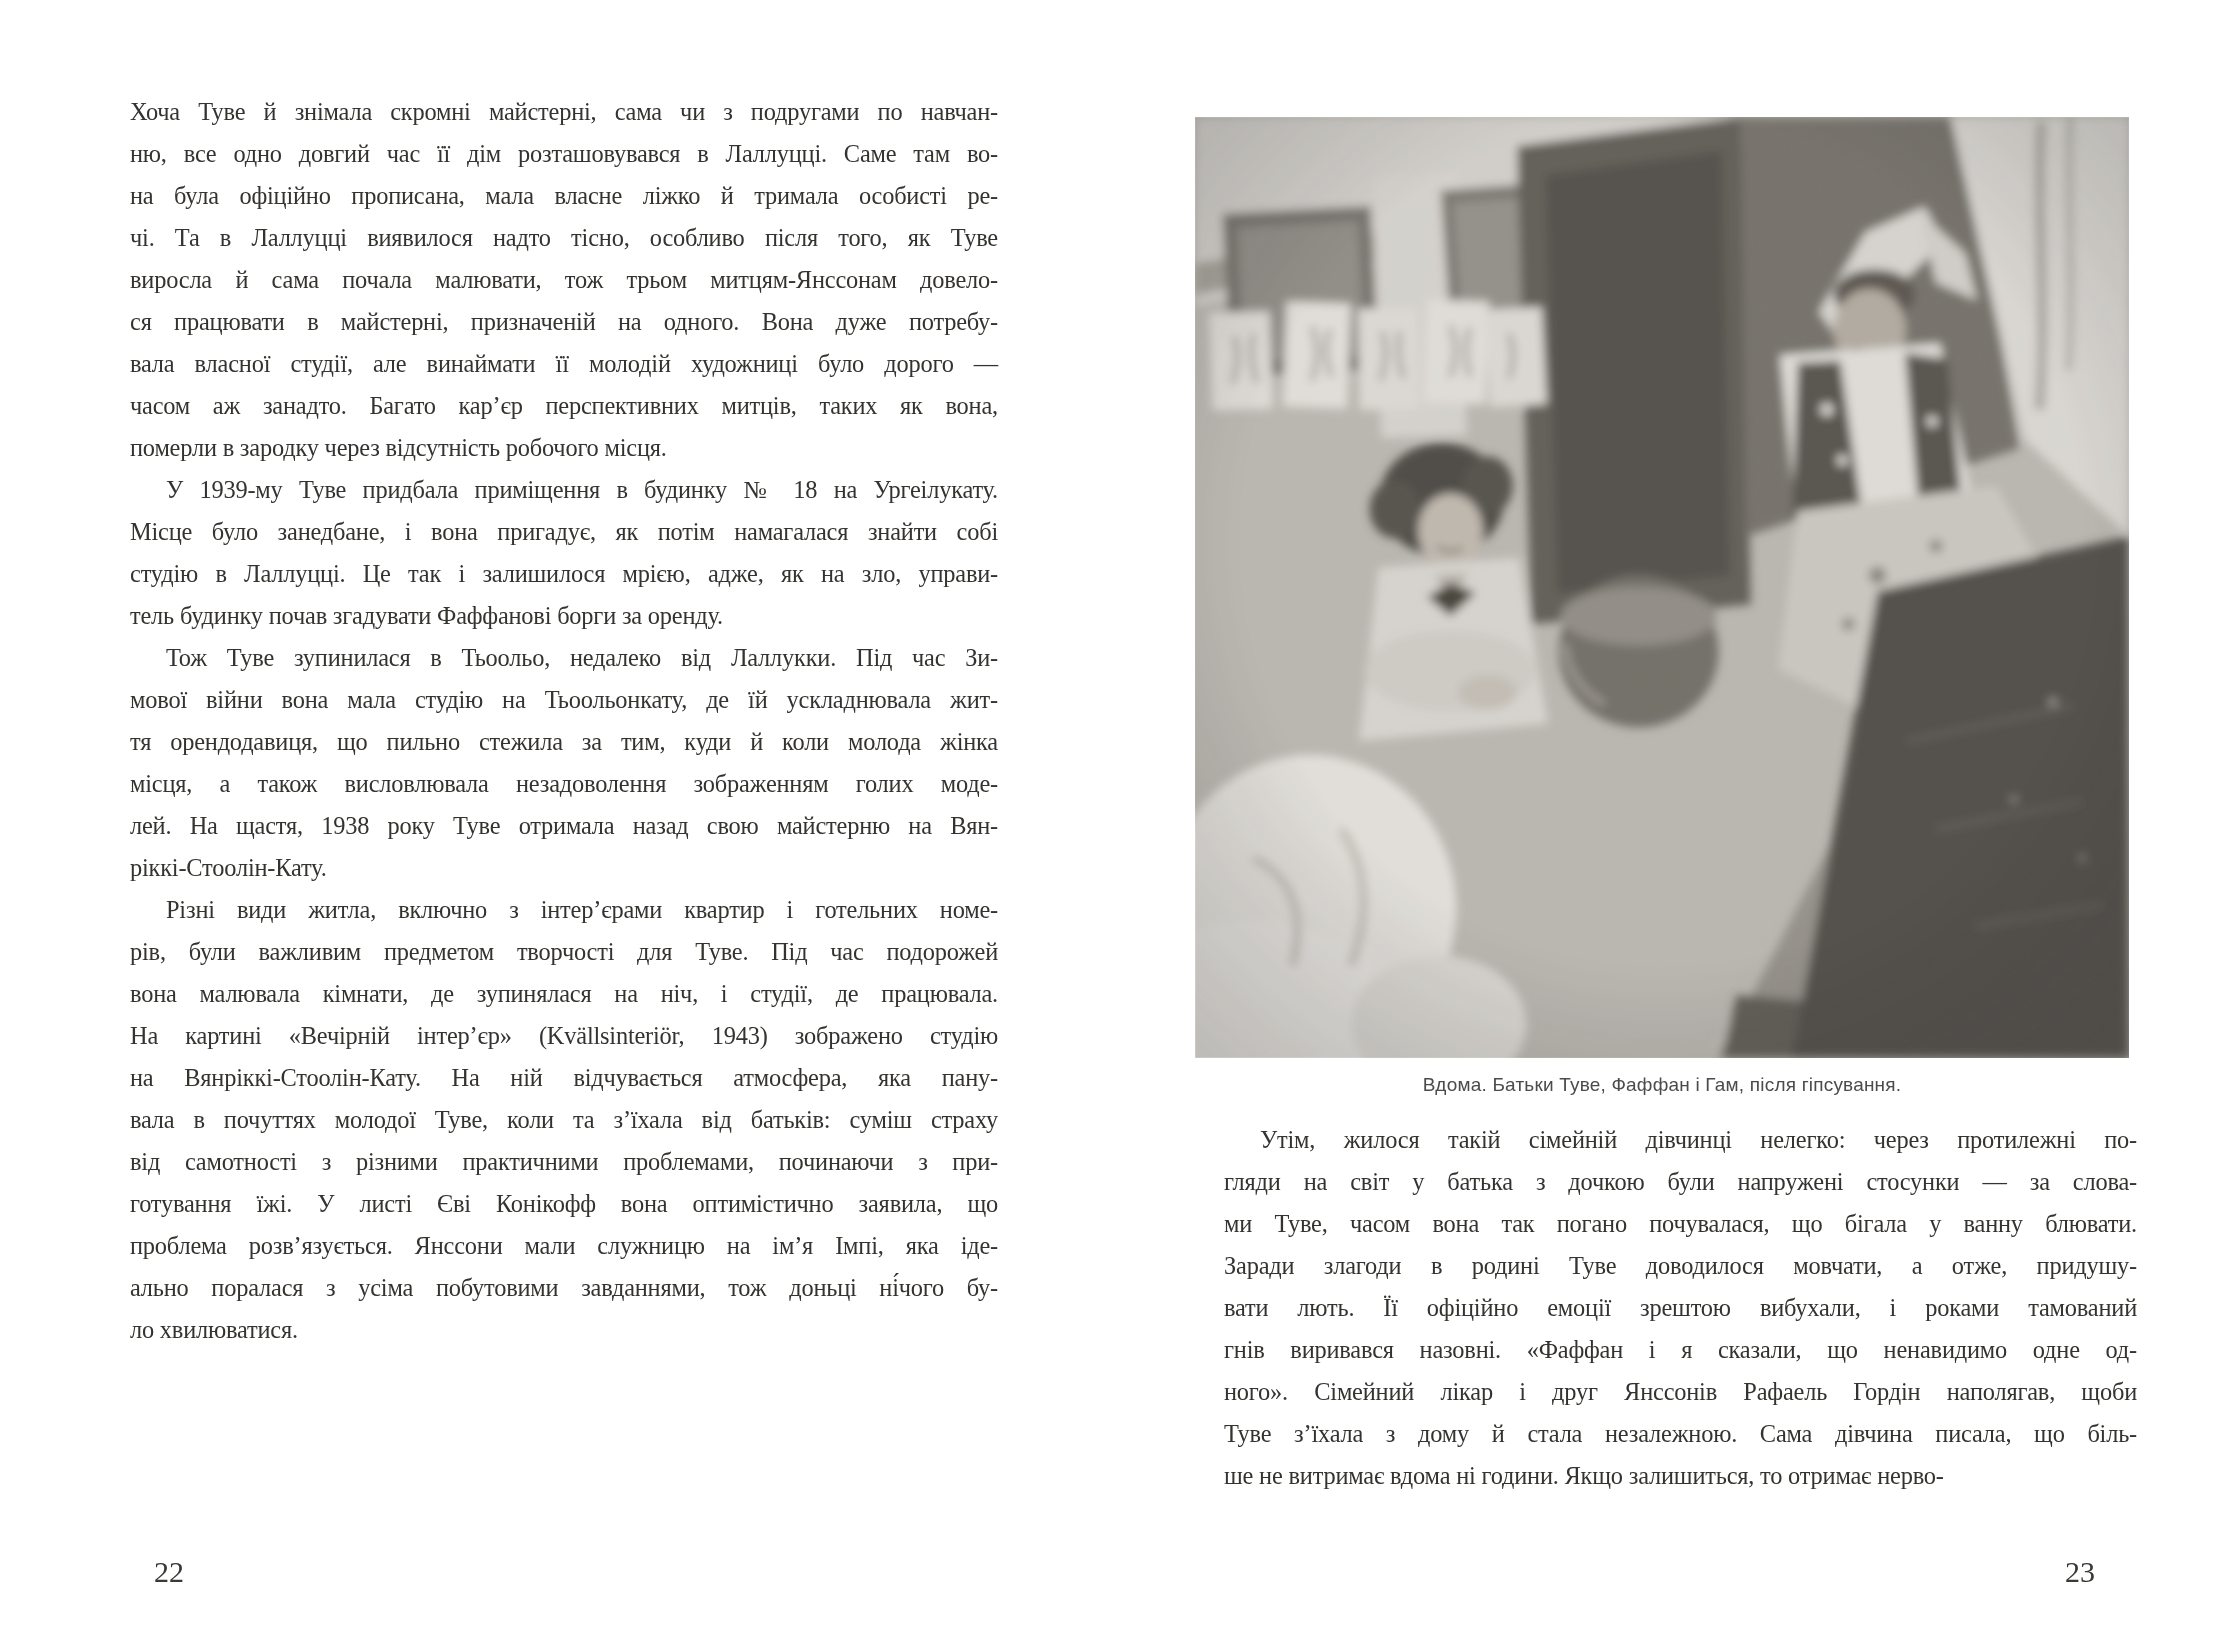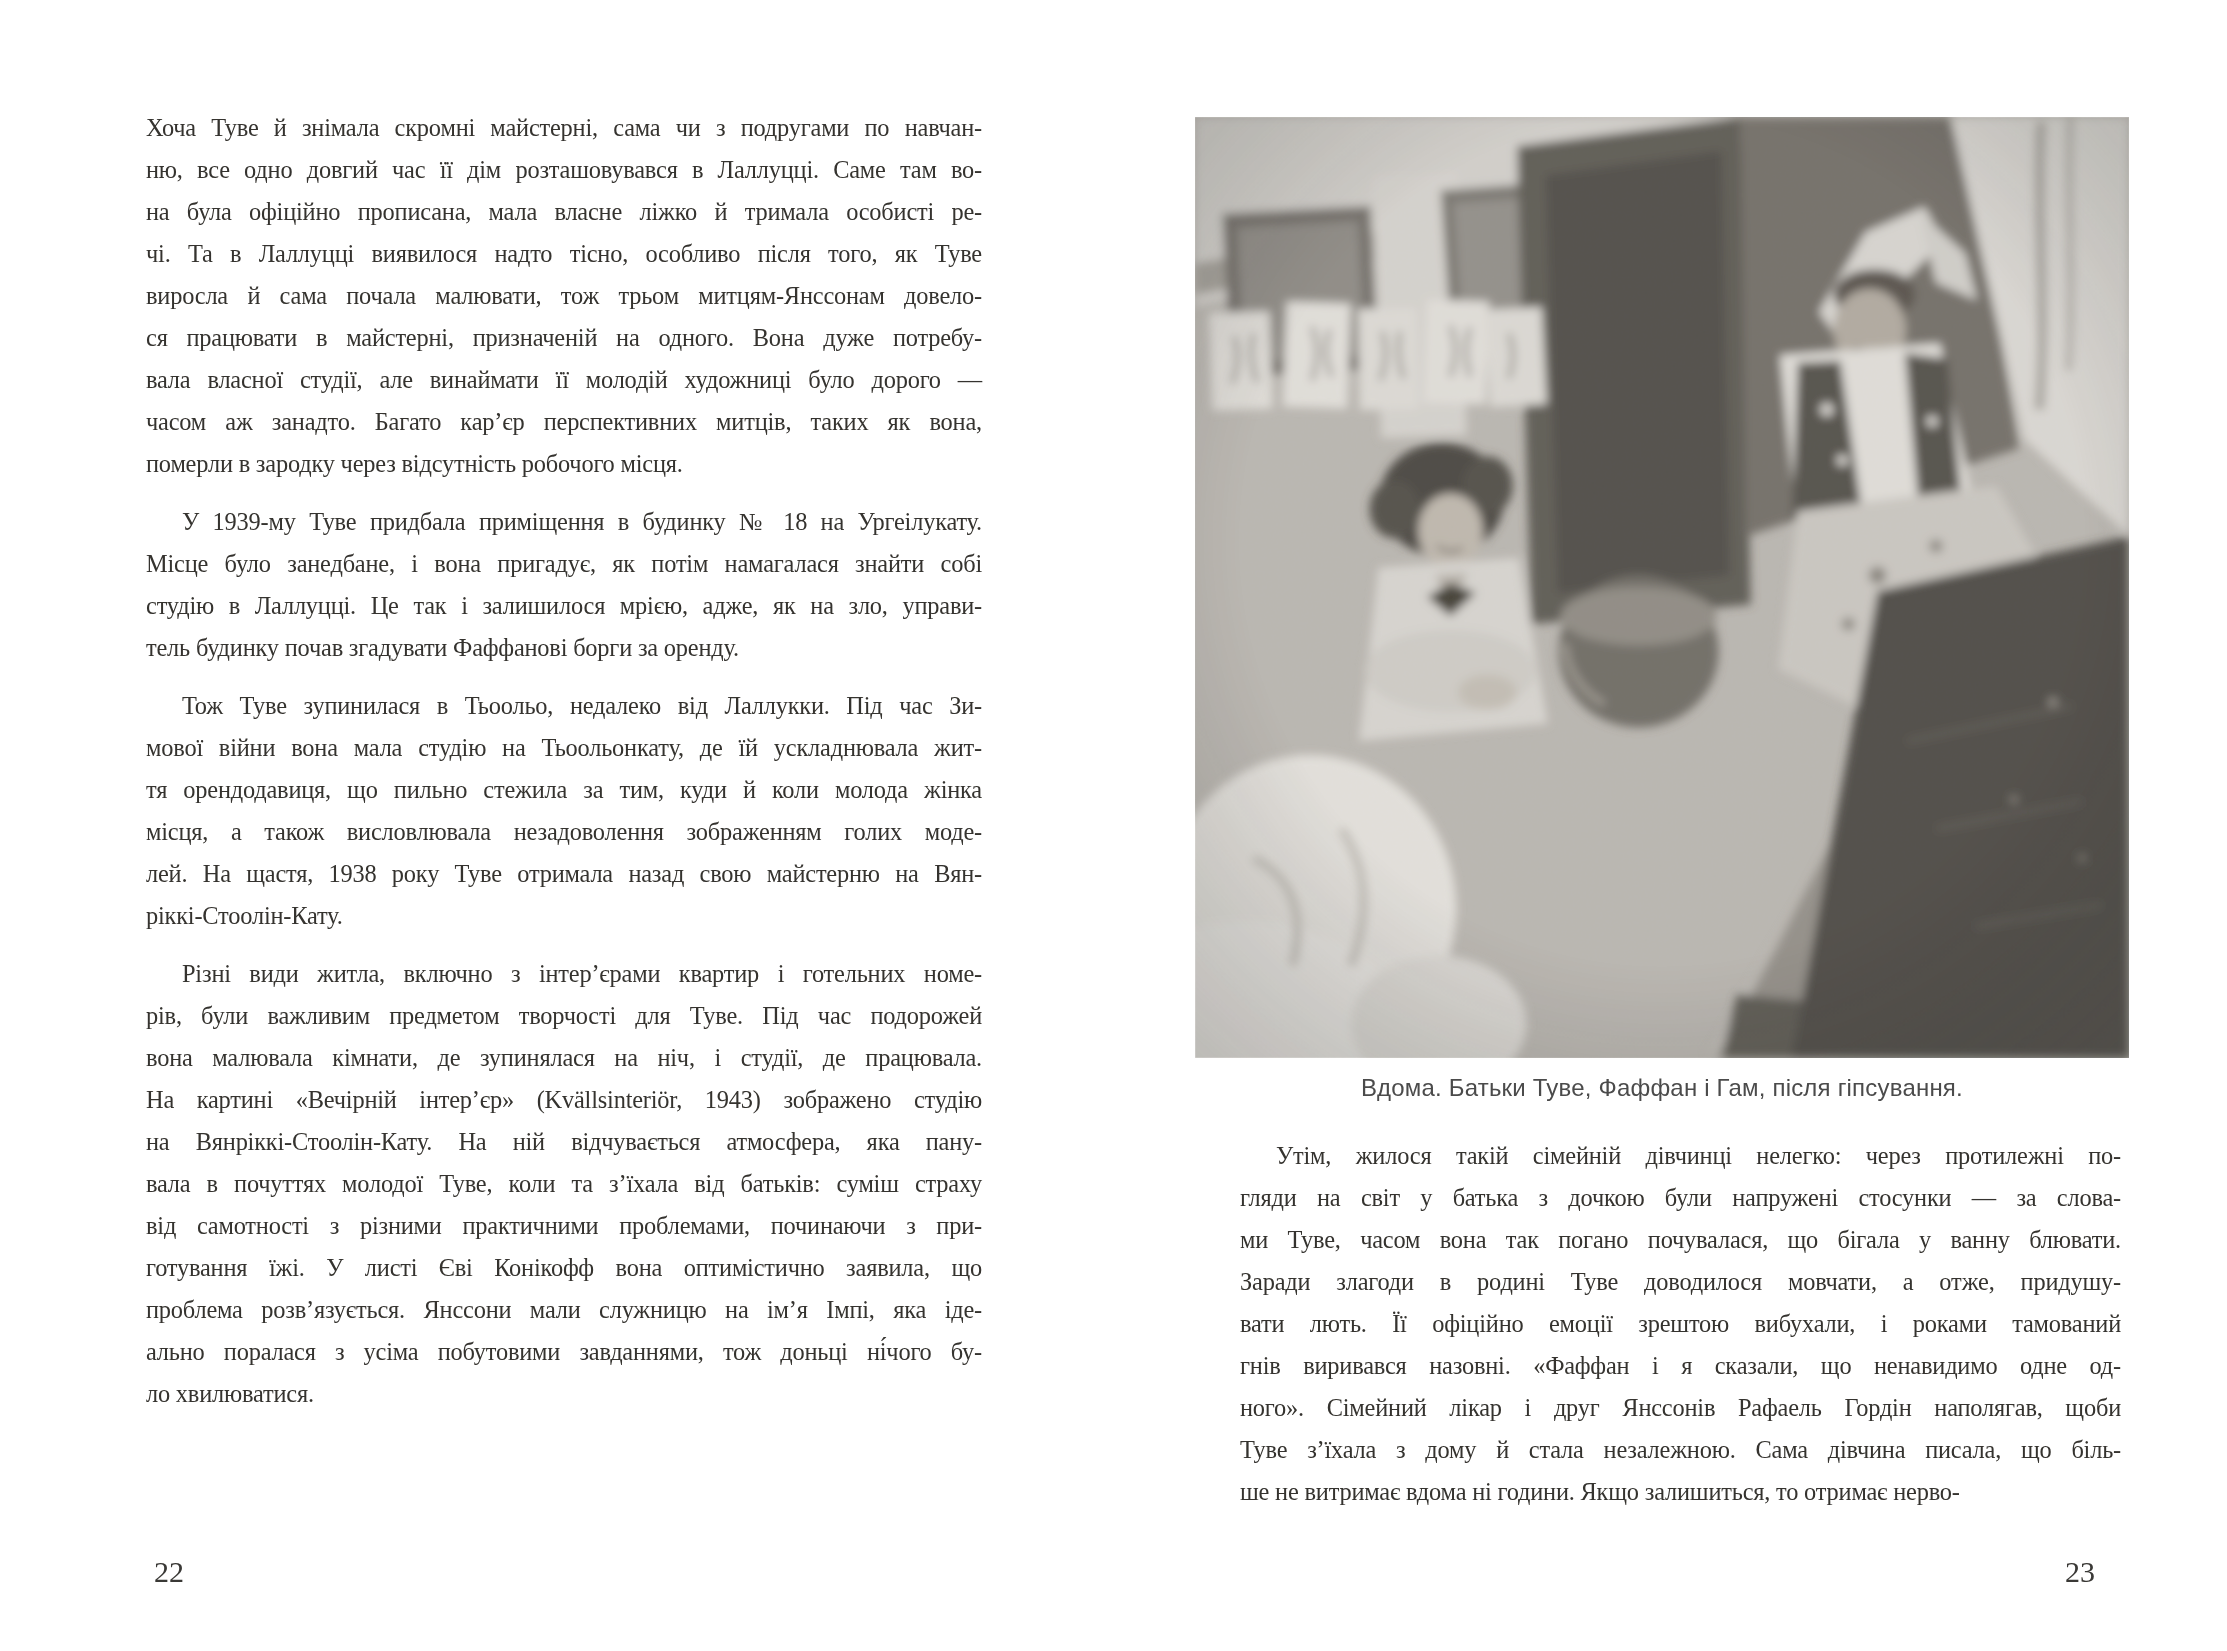--- a/index.html
+++ b/index.html
@@ -16,40 +16,40 @@
   
   .text-block{
     position:absolute;
     font-size:24.4px;
     line-height:42px;
     letter-spacing:-0.2px;
     color:#35332f;
   }
   .text-block-left{left:130px;top:91px;width:868px;}
   .text-block-right{left:110px;top:1119px;width:913px;} 
-  .para{margin:16px;}
+  .para{margin:0;}
   .line{
     text-align:justify;
     -moz-text-align-last:justify;
     text-align-last:justify;
     white-space:normal;
   }
   .line.last{ text-align-last:left; -moz-text-align-last:left; }
   .line.first-indent{ text-indent:36px; }
 
   
   .photo-frame{
     position:absolute;left:81px;top:117px;width:934px;height:941px; 
   }
   .photo-frame svg{display:block;width:934px;height:941px;}
   .photo-caption{
     position:absolute;left:81px;top:1074px;width:934px;
     text-align:center;
     font-family:"Liberation Sans", sans-serif;
-    font-size:24px;
+    font-size:19px;
     color:#4b4b4b;
     letter-spacing:0.2px;
   }
 
   
   .folio{
     position:absolute;top:1555px;
     font-size:30px;color:#3a3936;
     font-family:"Liberation Serif", serif;
   }

